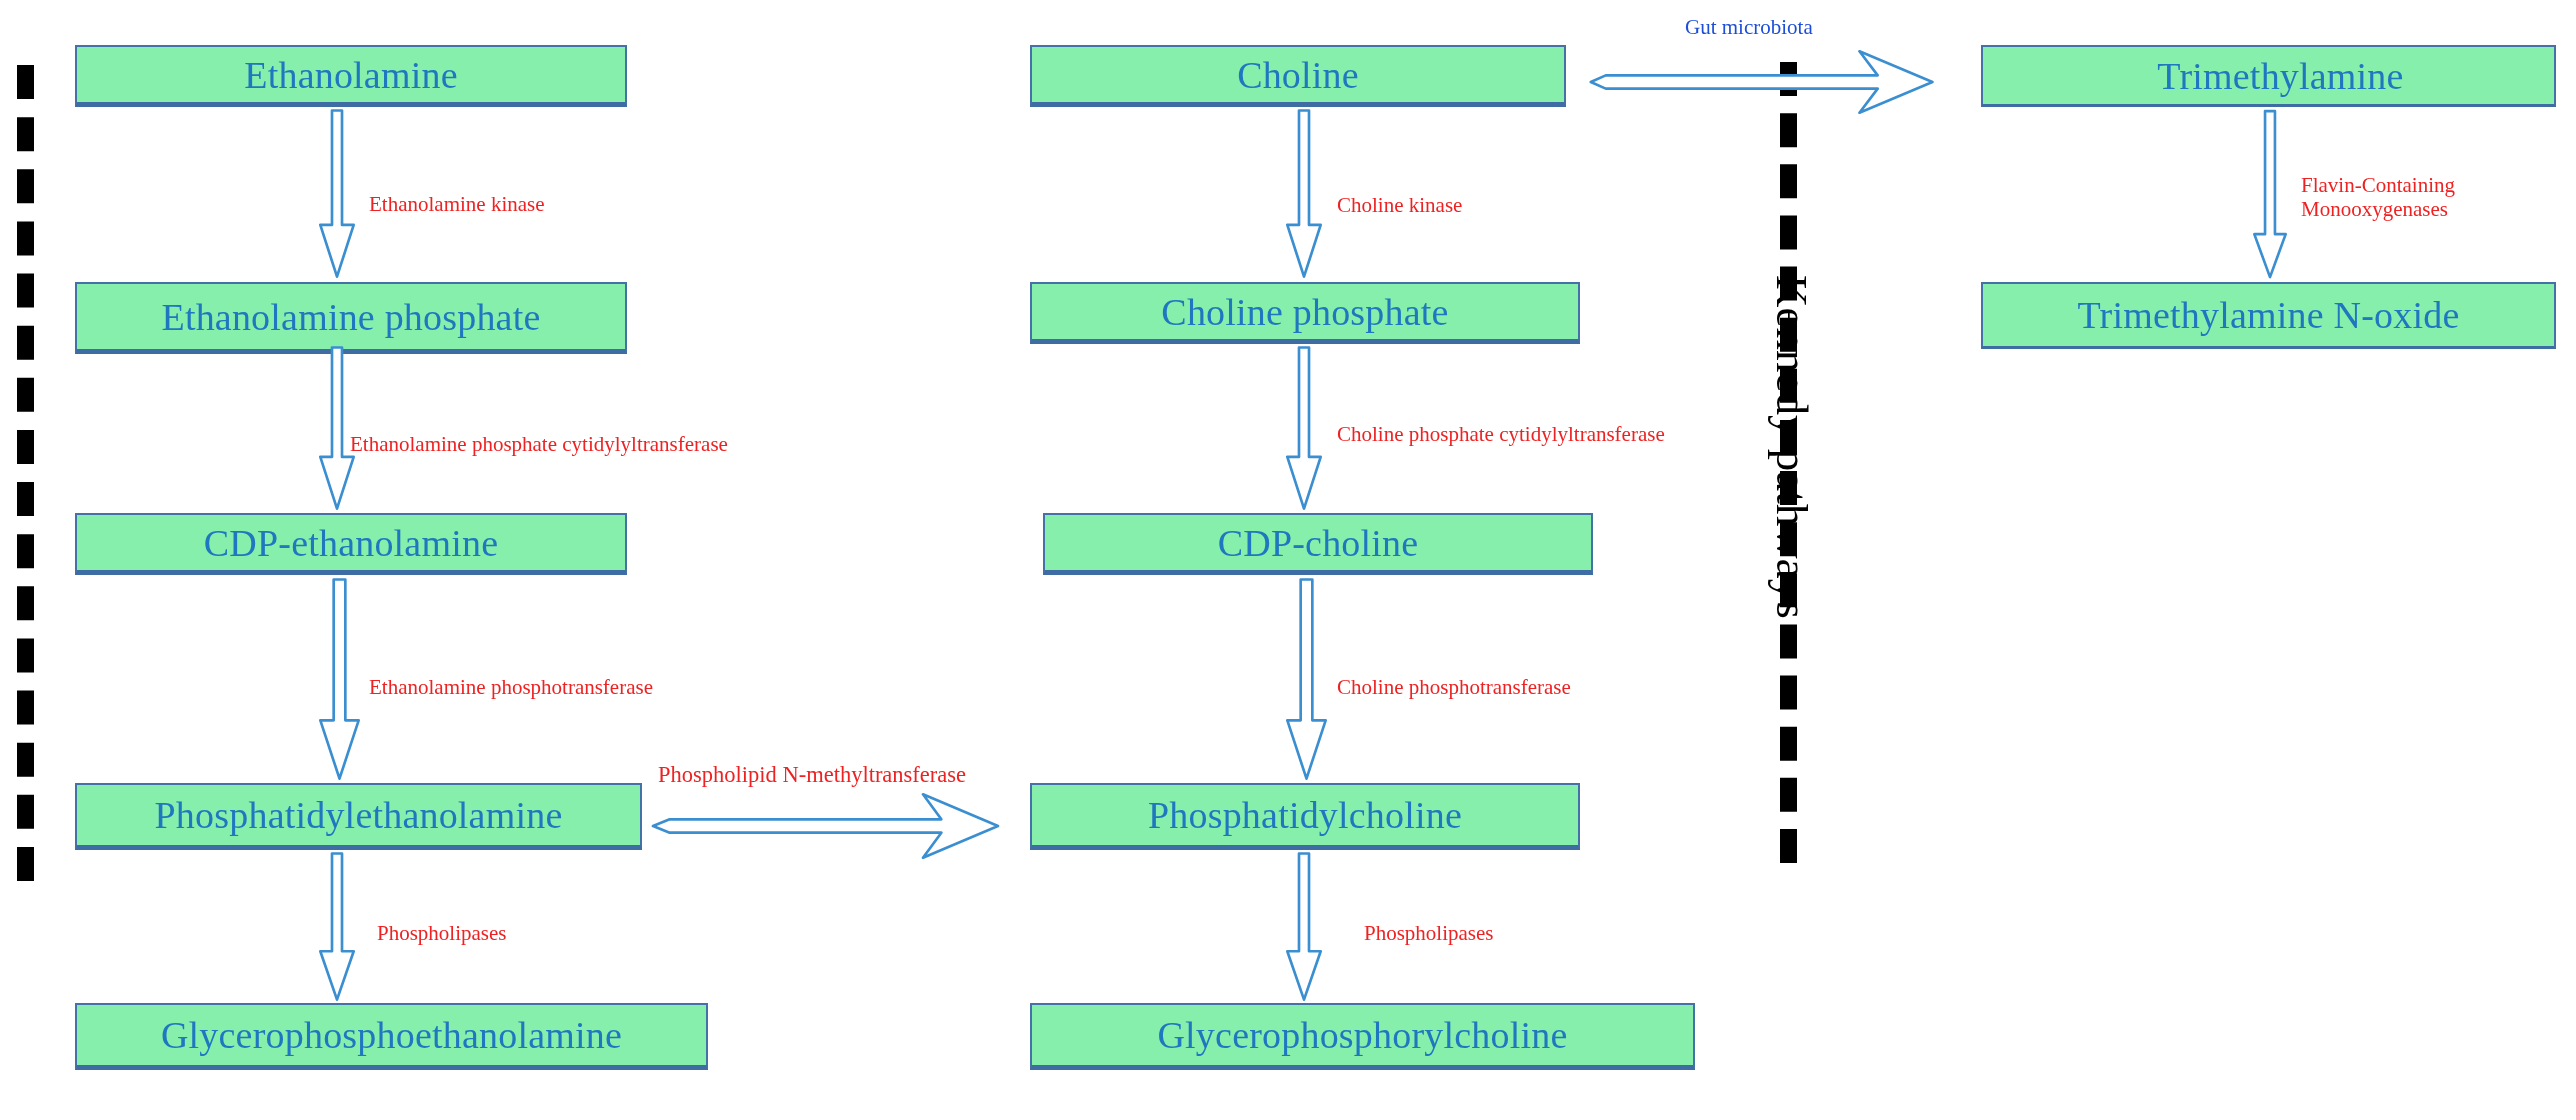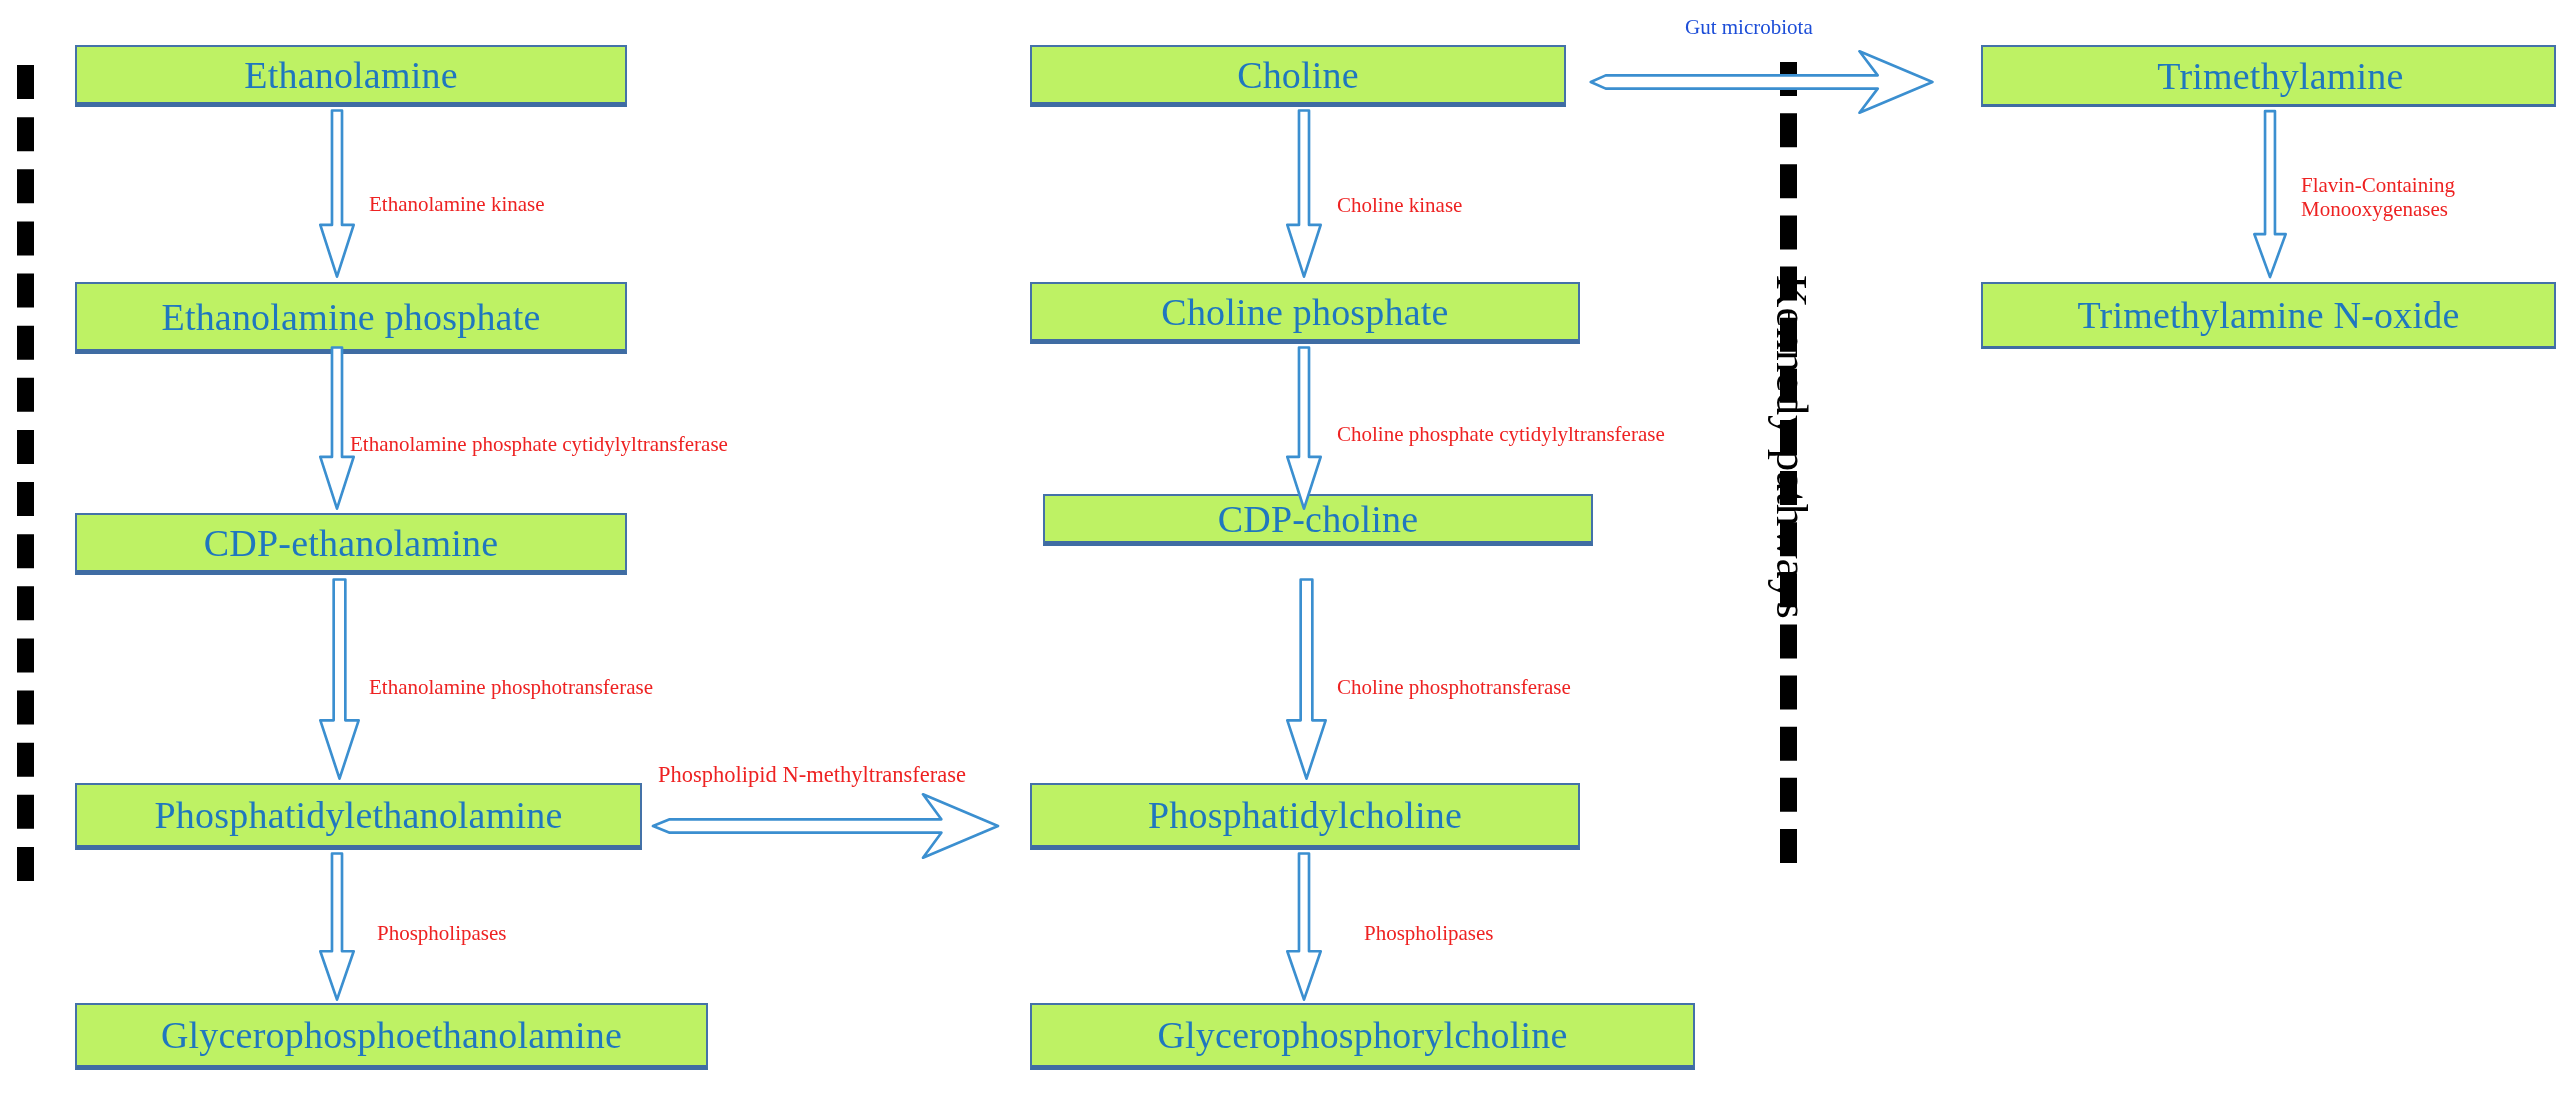--- a/index.html
+++ b/index.html
@@ -12,21 +12,21 @@
     width:2576px;
     height:1121px;
     background:#ffffff;
     overflow:hidden;
   }
 
   
   .node{
     position:absolute;
     box-sizing:border-box;
-    background:#bef264;
+    background:#86efac;
     border:2.5px solid #4472a8;
     border-bottom-width:5.8px;
     border-bottom-color:#3f6ca3;
     display:flex;
     align-items:center;
     justify-content:center;
     color:#1f77bf;
     font-size:38px;
     line-height:1;
     letter-spacing:0.2px;
@@ -103,21 +103,21 @@
   </div>
 
   <div class="node" style="left:1030px;top:45px;width:536px;height:62px;">
     <span>Choline</span>
   </div>
 
   <div class="node" style="left:1030px;top:282px;width:550px;height:62px;">
     <span>Choline phosphate</span>
   </div>
 
-  <div class="node" style="left:1043px;top:494px;width:550px;height:52px;">
+  <div class="node" style="left:1043px;top:513px;width:550px;height:62px;">
     <span>CDP-choline</span>
   </div>
 
   <div class="node" style="left:1030px;top:783px;width:550px;height:67px;">
     <span>Phosphatidylcholine</span>
   </div>
 
   <div class="node" style="left:1030px;top:1003px;width:665px;height:67px;">
     <span>Glycerophosphorylcholine</span>
   </div>

